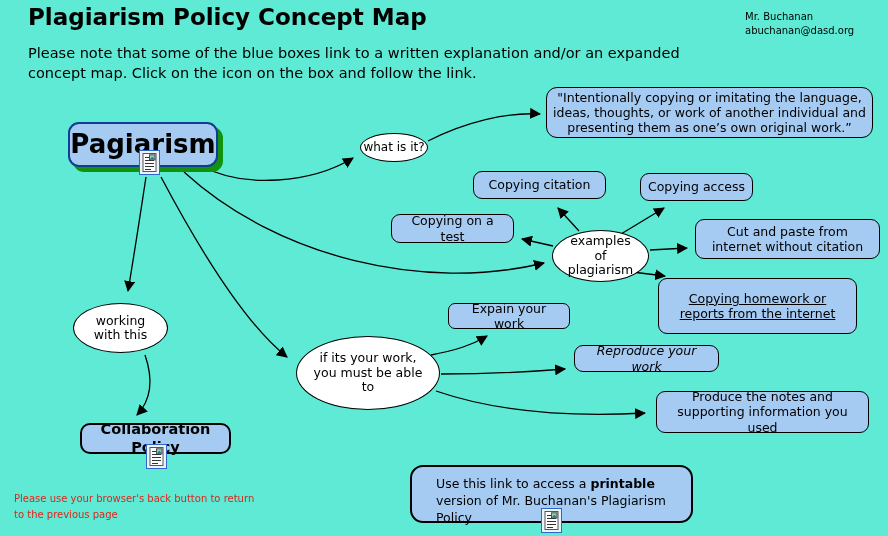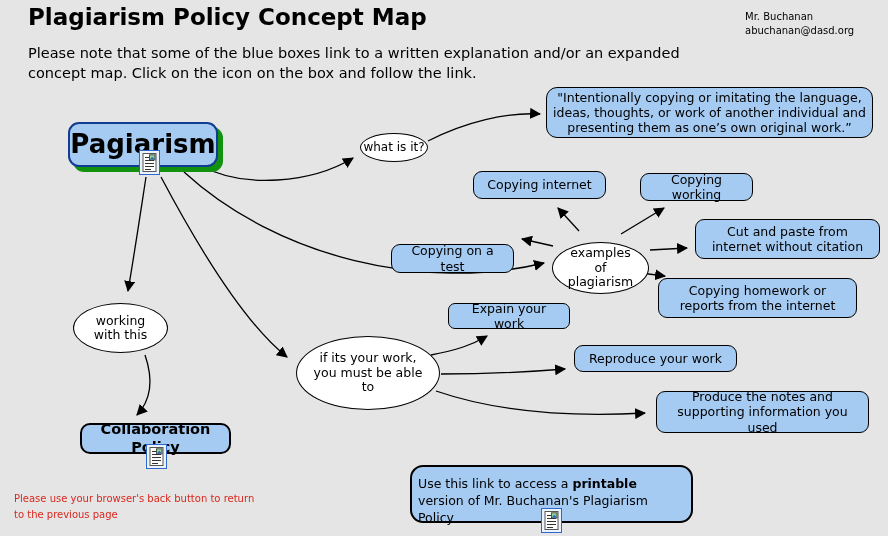--- a/index.html
+++ b/index.html
@@ -3,21 +3,21 @@
 <meta charset="utf-8">
 <style>
   :root{
     --node-fill:#a5cbf2;
     --main-border:#123c91;
     --main-shadow:#12930f;
     --link-red:#d9281e;
   }
   html,body{margin:0;padding:0;background:#fff;}
   #stage{
-    position:relative;width:888px;height:536px;background:#e5e5e5;
+    position:relative;width:888px;height:536px;background:#5eead4;
     font-family:"DejaVu Sans","Liberation Sans",sans-serif;color:#000;overflow:hidden;
   }
   .abs{position:absolute;}
   #page-title{left:28px;top:4px;font-size:23px;font-weight:bold;letter-spacing:0;}
   #contact{left:745px;top:10px;font-size:10px;line-height:14px;}
   #intro-note{left:28px;top:44px;width:660px;font-size:14.5px;line-height:19.5px;}
   .bluebox{
     background:var(--node-fill);
     border:1.4px solid #000;border-radius:9px;
     display:flex;align-items:center;justify-content:center;
@@ -33,39 +33,39 @@
   #node-main{
     left:68px;top:122px;width:150px;height:45px;
     border:2.2px solid var(--main-border);border-radius:11px;
     box-shadow:5px 5px 0 var(--main-shadow);
     font-size:26px;font-weight:bold;padding:0;
   }
   #node-definition{left:546px;top:87px;width:327px;height:51px;border-radius:11px;}
   #node-whatisit{left:360px;top:133px;width:68px;height:29px;font-size:12px;padding:0;}
   #node-copying-homework{left:473px;top:171px;width:133px;height:28px;}
   #node-copying-reports{left:640px;top:173px;width:113px;height:28px;}
-  #node-copying-test{left:391px;top:214px;width:123px;height:29px;margin-top:30px;}
+  #node-copying-test{left:391px;top:214px;width:123px;height:29px;}
   #node-cut-paste{left:695px;top:219px;width:185px;height:40px;}
-  #node-examples{left:552px;top:230px;width:97px;height:52px;margin-top:12px;}
-  #node-copying-internet{left:658px;top:278px;width:199px;height:40px;}
+  #node-examples{left:552px;top:230px;width:97px;height:52px;}
+  #node-copying-internet{left:658px;top:278px;width:199px;height:56px;text-decoration:underline;}
   #node-working{left:73px;top:303px;width:95px;height:50px;}
   #node-expain{left:448px;top:303px;width:122px;height:26px;border-radius:7px;}
   #node-ifyours{left:296px;top:336px;width:144px;height:74px;padding:0 14px;}
-  #node-reproduce{left:574px;top:345px;width:163px;height:27px;}
+  #node-reproduce{left:574px;top:345px;width:145px;height:27px;font-style:italic;}
   #node-produce{left:656px;top:391px;width:213px;height:42px;}
   #node-collaboration{
     left:80px;top:423px;width:151px;height:31px;
     border:2px solid #000;border-radius:10px;
     font-weight:bold;font-size:14.5px;
   }
   #node-printable{
     left:410px;top:465px;width:283px;height:58px;
     border:2px solid #000;border-radius:13px;
     justify-content:flex-start;align-items:flex-start;
-    text-align:left;padding:9px 6px;font-size:12.5px;line-height:1.35;
+    text-align:left;padding:9px 24px;font-size:12.5px;line-height:1.35;
   }
   #back-note{left:14px;top:491px;width:248px;color:var(--link-red);font-size:10px;line-height:16px;z-index:2;}
   .link-icon{position:absolute;z-index:3;display:block;width:21px;height:25px;cursor:pointer;}
   #icon-main{left:139px;top:150px;}
   #icon-collaboration{left:146px;top:444px;}
   #icon-printable{left:541px;top:508px;}
   #connector-layer{left:0;top:0;z-index:1;}
 </style>
 </head>
 <body>
@@ -101,22 +101,22 @@
       <path d="M 441,374 C 488,374 528,372 565,369" marker-end="url(#ah)"></path>
       <path d="M 436,391 C 500,413 572,417 645,413" marker-end="url(#ah)"></path>
     </g>
   </svg>
 
   <div class="abs bluebox" id="node-main">Pagiarism</div>
 
   <div class="abs ellipse" id="node-whatisit">what is it?</div>
   <div class="abs bluebox" id="node-definition">"Intentionally copying or imitating the language, ideas, thoughts, or work of another individual and presenting them as one’s own original work.”</div>
 
-  <div class="abs bluebox" id="node-copying-homework">Copying internet</div>
-  <div class="abs bluebox" id="node-copying-reports">Copying working</div>
+  <div class="abs bluebox" id="node-copying-homework">Copying citation</div>
+  <div class="abs bluebox" id="node-copying-reports">Copying access</div>
   <div class="abs bluebox" id="node-copying-test">Copying on a test</div>
   <div class="abs bluebox" id="node-cut-paste">Cut and paste from internet without citation</div>
   <div class="abs ellipse" id="node-examples">examples of plagiarism</div>
   <div class="abs bluebox" id="node-copying-internet">Copying homework or reports from the internet</div>
 
   <div class="abs ellipse" id="node-working">working with this</div>
   <div class="abs ellipse" id="node-ifyours">if its your work, you must be able to</div>
   <div class="abs bluebox" id="node-expain">Expain your work</div>
   <div class="abs bluebox" id="node-reproduce">Reproduce your work</div>
   <div class="abs bluebox" id="node-produce">Produce the notes and supporting information you used</div>

